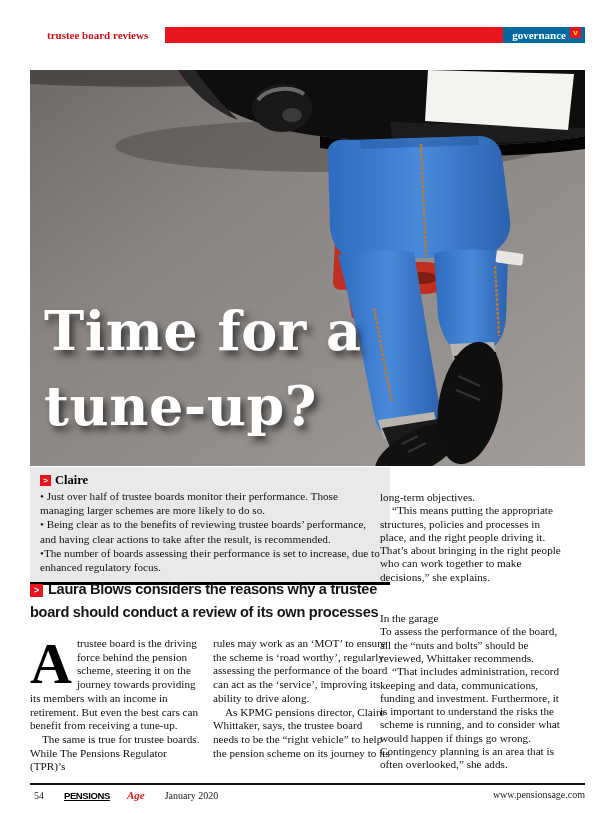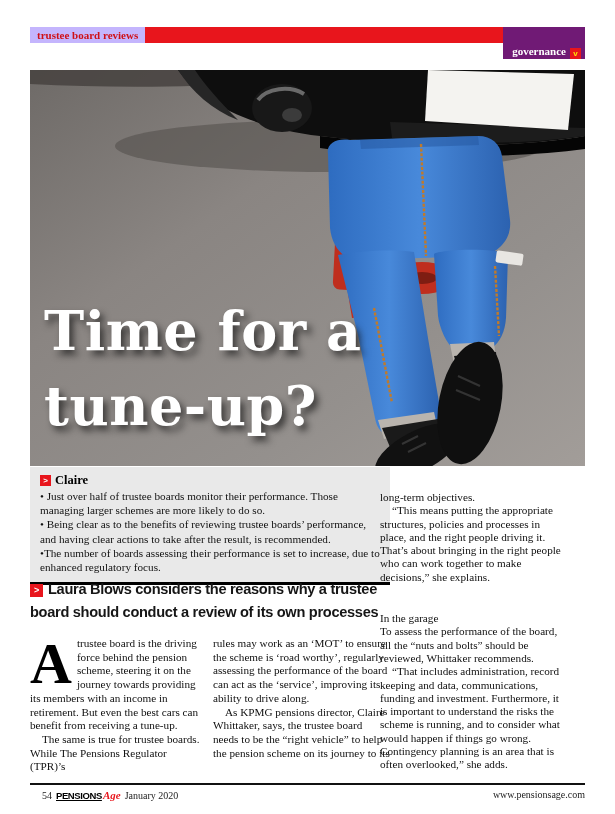--- a/index.html
+++ b/index.html
@@ -5,26 +5,26 @@
   * { margin:0; padding:0; box-sizing:border-box; }
   html,body { background:#ffffff; }
   .page {
     position:relative; width:615px; height:814px; background:#ffffff;
     font-family:"Liberation Serif", serif; overflow:hidden;
   }
 
   
   .topbar { position:absolute; left:30px; top:27px; width:555px; height:16px; background:#e8151c; }
   .topbar-tag {
-    position:absolute; left:0; top:0; height:16px; background:#c4b5fd; color:#cf1016;
-    font:bold 11px/16px "Liberation Serif", serif; padding:0 7px; white-space:nowrap;
+    position:absolute; left:0; top:0; height:16px; background:#ffffff; color:#cf1016;
+    font:bold 11px/16px "Liberation Serif", serif; padding:0 17px; white-space:nowrap;
   }
   .topbar-cat {
-    position:absolute; right:0; top:0; height:32px; background:#701a75;
-    display:flex; align-items:flex-end; gap:4px; padding:0 4px 0 9px;
+    position:absolute; right:0; top:0; height:16px; background:#0369a1;
+    display:flex; align-items:flex-start; gap:4px; padding:0 4px 0 9px;
   }
   .topbar-cat-label { color:#fff; font:bold 11px/16px "Liberation Serif", serif; }
   .chevron-box {
     width:11px; height:11px; background:#e8151c; color:#ffe400;
     font:bold 8px/11px "Liberation Sans", sans-serif; text-align:center;
   }
 
   
   .hero { position:absolute; left:30px; top:70px; width:555px; height:496px; overflow:hidden; }
   .hero svg { display:block; }
@@ -63,21 +63,21 @@
   .col3 p { line-height:13.3px; }
   .dropcap {
     float:left; font:bold 58px/47px "Liberation Serif", serif; color:#000;
     padding:3px 5px 0 0;
   }
   .subhead { font:bold 11.6px/13.3px "Liberation Serif", serif; color:#000; margin-top:28px; }
 
   
   .footer-rule { position:absolute; left:30px; top:783px; width:555px; height:2px; background:#111; }
   .footer-left {
-    position:absolute; left:42px; top:789px; display:flex; align-items:baseline; gap:4px;
+    position:absolute; left:34px; top:789px; display:flex; align-items:baseline; gap:20px;
     font:10px/12px "Liberation Serif", serif; color:#222;
   }
   .brand-black { font:bold 9.5px/12px "Liberation Sans", sans-serif; letter-spacing:-0.4px; color:#000;text-decoration:underline; }
   .brand-red { font:bold italic 11px/12px "Liberation Serif", serif; color:#e8151c; margin-left:-3px; }
   .footer-right {
     position:absolute; right:30px; top:789px;
     font:10px/12px "Liberation Serif", serif; color:#222;
   }
 </style>
 </head>

